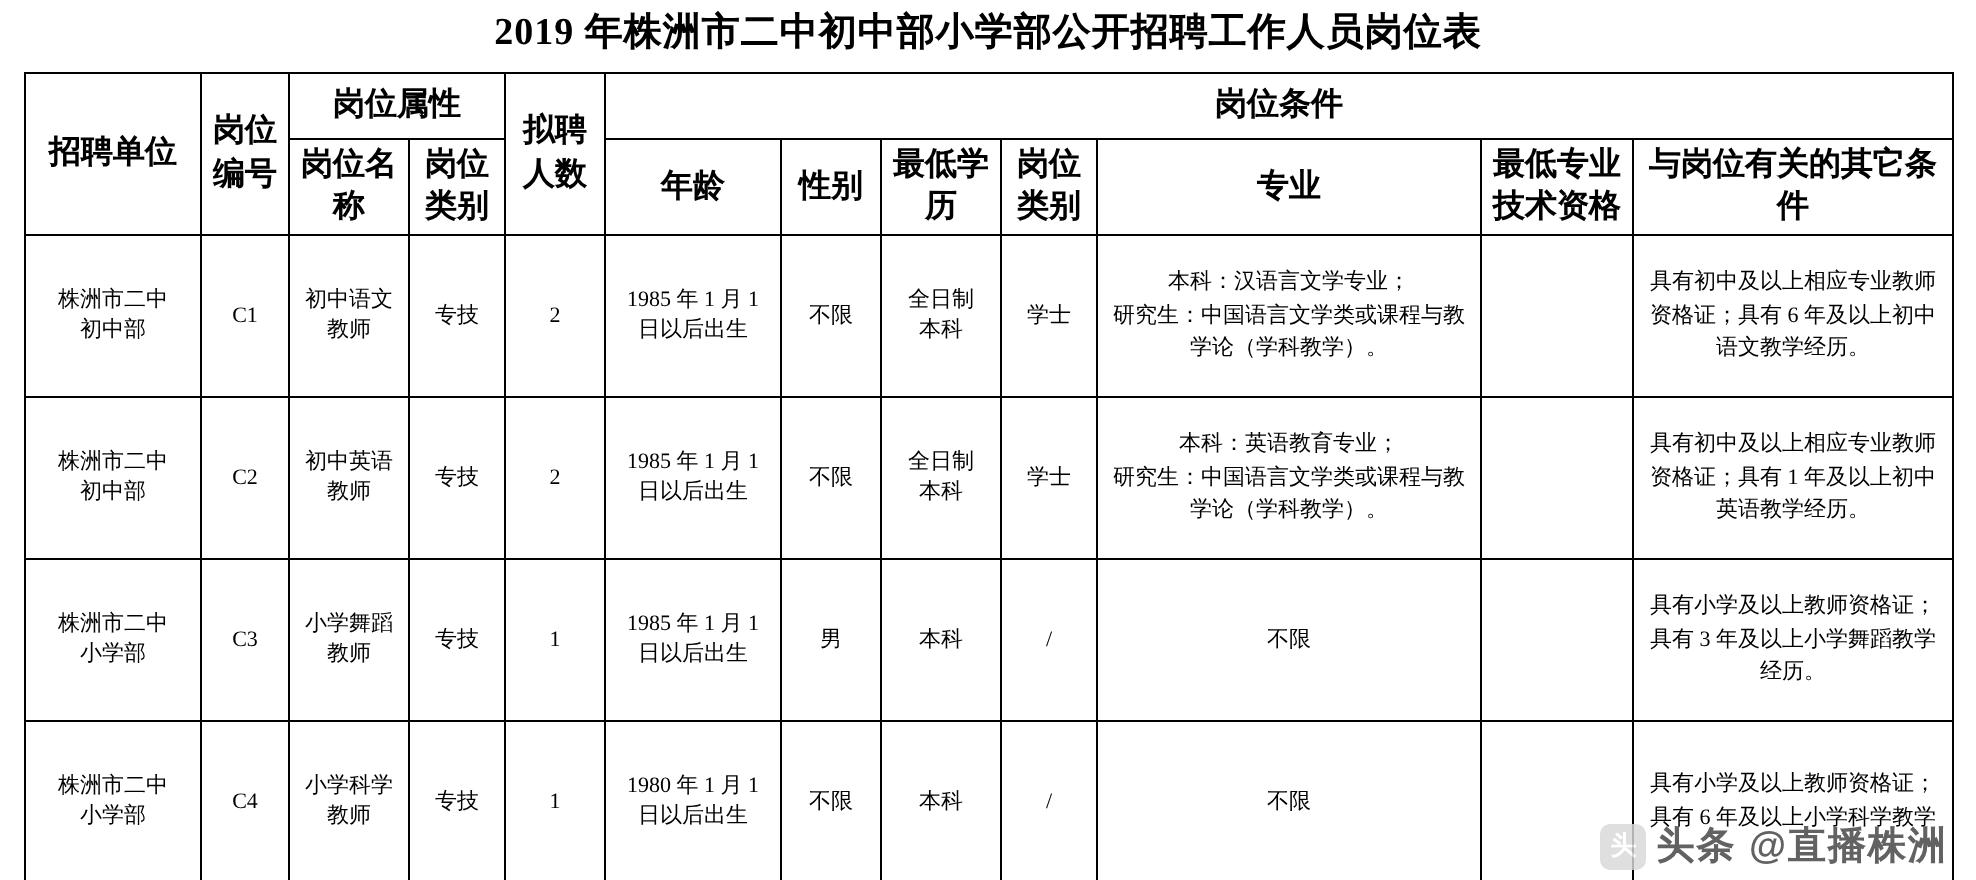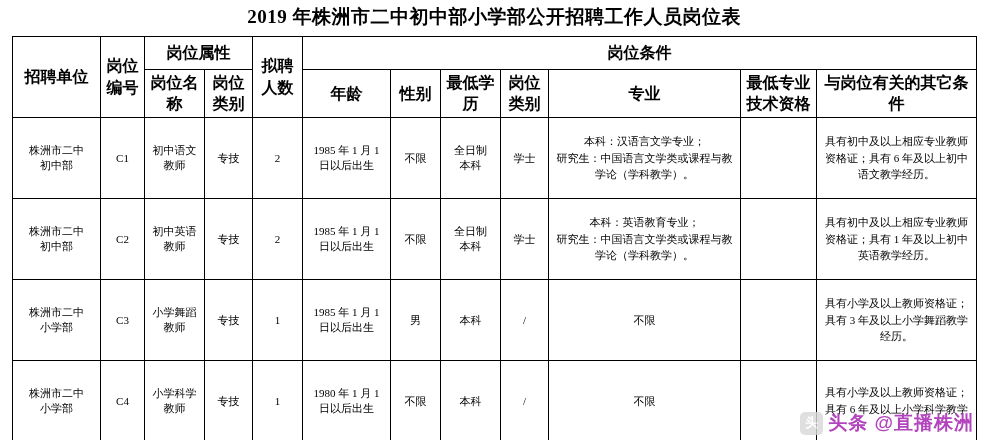--- a/index.html
+++ b/index.html
@@ -84,21 +84,21 @@
     color: #fff;
     font-size: 13px;
     font-weight: bold;
     display: flex;
     align-items: center;
     justify-content: center;
     font-family: "Liberation Sans", sans-serif;
   }
   .wm-text {
     font-size: 19px;
-    color: #a21caf;
+    color: #404040;
     font-weight: bold;
     font-family: "Liberation Sans", sans-serif;
     letter-spacing: 1px;
   }
 </style>
 </head>
 <body>
 
 <div class="page">
 

